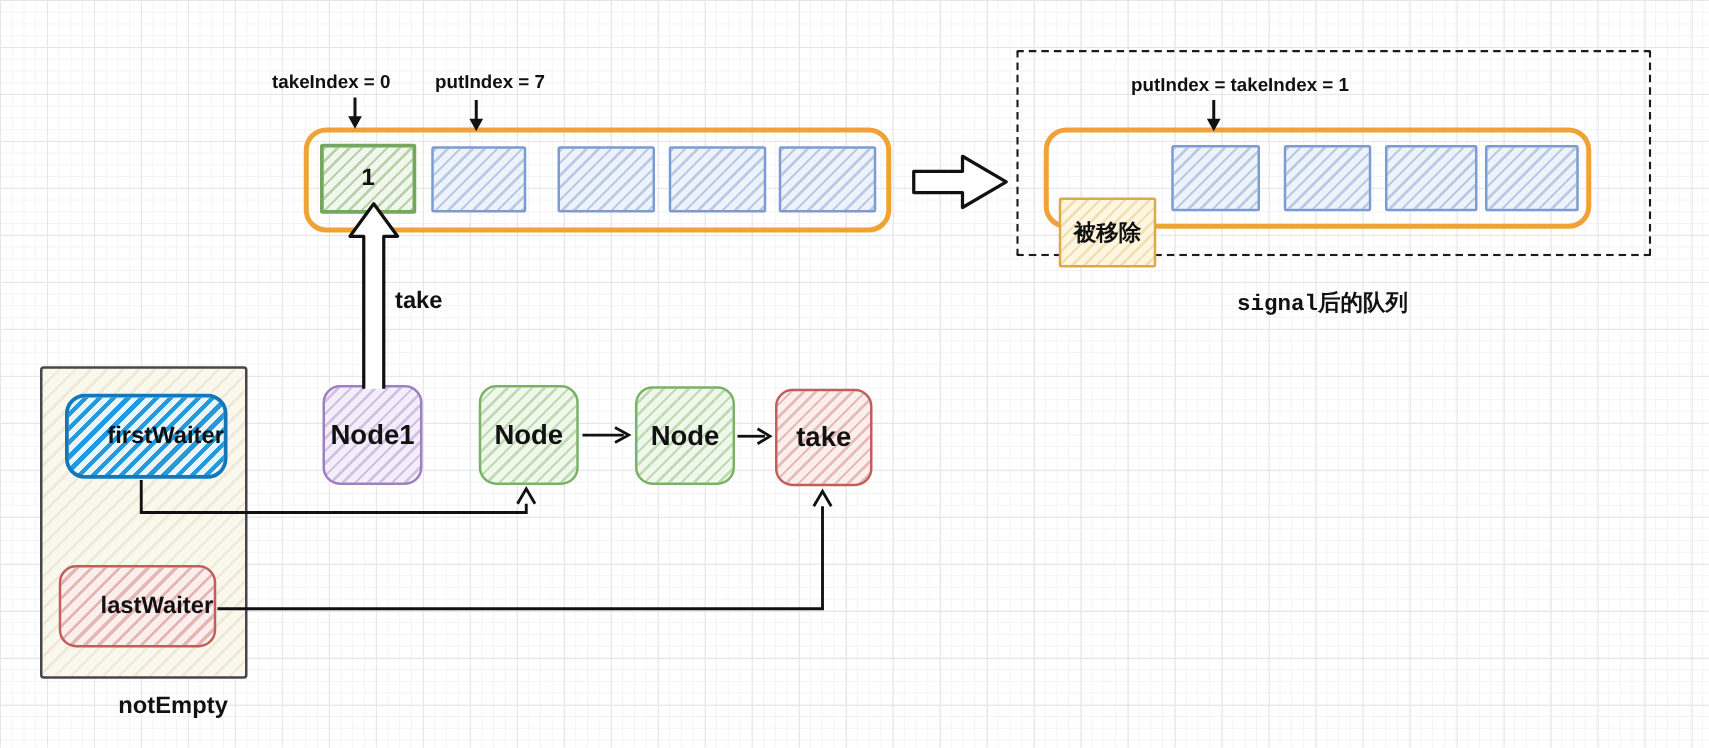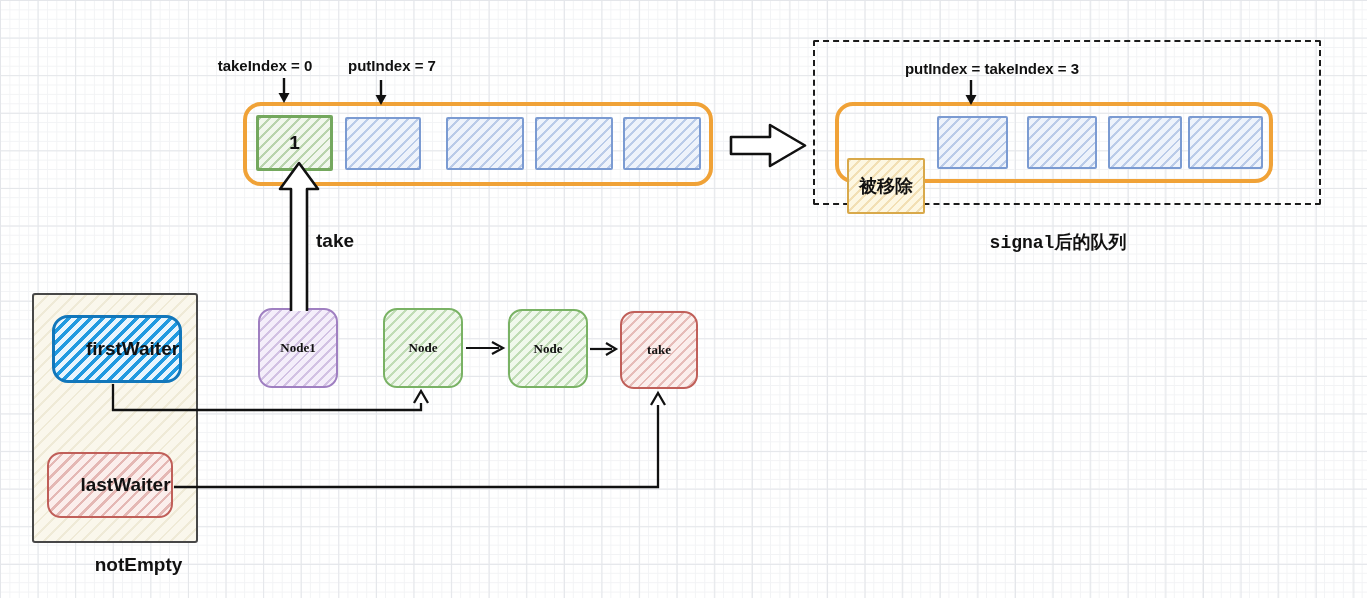--- a/index.html
+++ b/index.html
@@ -24,21 +24,21 @@
   
   .cell{border-radius:2px;z-index:3;}
   .cell-green{border:3px solid #74a85e;
     background:repeating-linear-gradient(135deg,rgba(116,168,94,.45) 0 2px,rgba(116,168,94,0) 2px 7px),#f1f7ed;}
   .cell-blue{border:2.5px solid #7b9bd2;
     background:repeating-linear-gradient(135deg,rgba(123,155,210,.45) 0 2px,rgba(123,155,210,0) 2px 7px),#eef3fb;}
   .cell-yellow{border:2.5px solid #d9a94a;
     background:repeating-linear-gradient(135deg,rgba(217,169,74,.30) 0 2px,rgba(217,169,74,0) 2px 7px),#fdf7e2;margin-top:44px;}
 
   
-  .node{border-radius:14px;z-index:3;font-size:13px;font-family:Liberation Serif, serif;}
+  .node{border-radius:14px;z-index:3;font-size:22px;}
   .node-purple{border:2.5px solid #9f7fc1;
     background:repeating-linear-gradient(135deg,rgba(159,127,193,.40) 0 2px,rgba(159,127,193,0) 2px 7px),#f4eefa;}
   .node-green{border:2.5px solid #79b264;
     background:repeating-linear-gradient(135deg,rgba(121,178,100,.40) 0 2px,rgba(121,178,100,0) 2px 7px),#f0f8ec;}
   .node-red{border:2.5px solid #c05f59;
     background:repeating-linear-gradient(135deg,rgba(192,95,89,.35) 0 2px,rgba(192,95,89,0) 2px 7px),#fbeeec;}
 
   
   .condbox{border:2.5px solid #474747;border-radius:3px;z-index:2;
     background:repeating-linear-gradient(135deg,rgba(200,188,140,.22) 0 2px,rgba(200,188,140,0) 2px 9px),#faf7ec;}
@@ -63,21 +63,21 @@
     <div class="abs cell cell-blue" style="left:98px;top:11px;width:76px;height:53px;"></div>
     <div class="abs cell cell-blue" style="left:199px;top:11px;width:78px;height:53px;"></div>
     <div class="abs cell cell-blue" style="left:288px;top:11px;width:78px;height:53px;"></div>
     <div class="abs cell cell-blue" style="left:376px;top:11px;width:78px;height:53px;"></div>
   </div>
 
   <div class="abs lbl" style="left:316px;top:230px;font-size:19px;">take</div>
 
   <div class="abs dashedbox" style="left:813px;top:40px;width:508px;height:165px;"></div>
 
-  <div class="abs lbl" style="left:886px;top:60px;width:212px;font-size:15px;text-align:center;">putIndex = takeIndex = 3</div>
+  <div class="abs lbl" style="left:886px;top:60px;width:212px;font-size:15px;text-align:center;">putIndex = takeIndex = 1</div>
 
   <div class="abs queue" style="left:835px;top:102px;width:438px;height:81px;">
     <div class="abs cell cell-yellow ctr lbl" style="left:8px;top:8px;width:78px;height:56px;font-size:18px;">被移除</div>
     <div class="abs cell cell-blue" style="left:98px;top:10px;width:71px;height:53px;"></div>
     <div class="abs cell cell-blue" style="left:188px;top:10px;width:70px;height:53px;"></div>
     <div class="abs cell cell-blue" style="left:269px;top:10px;width:74px;height:53px;"></div>
     <div class="abs cell cell-blue" style="left:349px;top:10px;width:75px;height:53px;"></div>
   </div>
 
   <div class="abs lbl" style="left:958px;top:230px;width:200px;font-size:18px;text-align:center;font-family:Liberation Mono, monospace;">signal后的队列</div>

